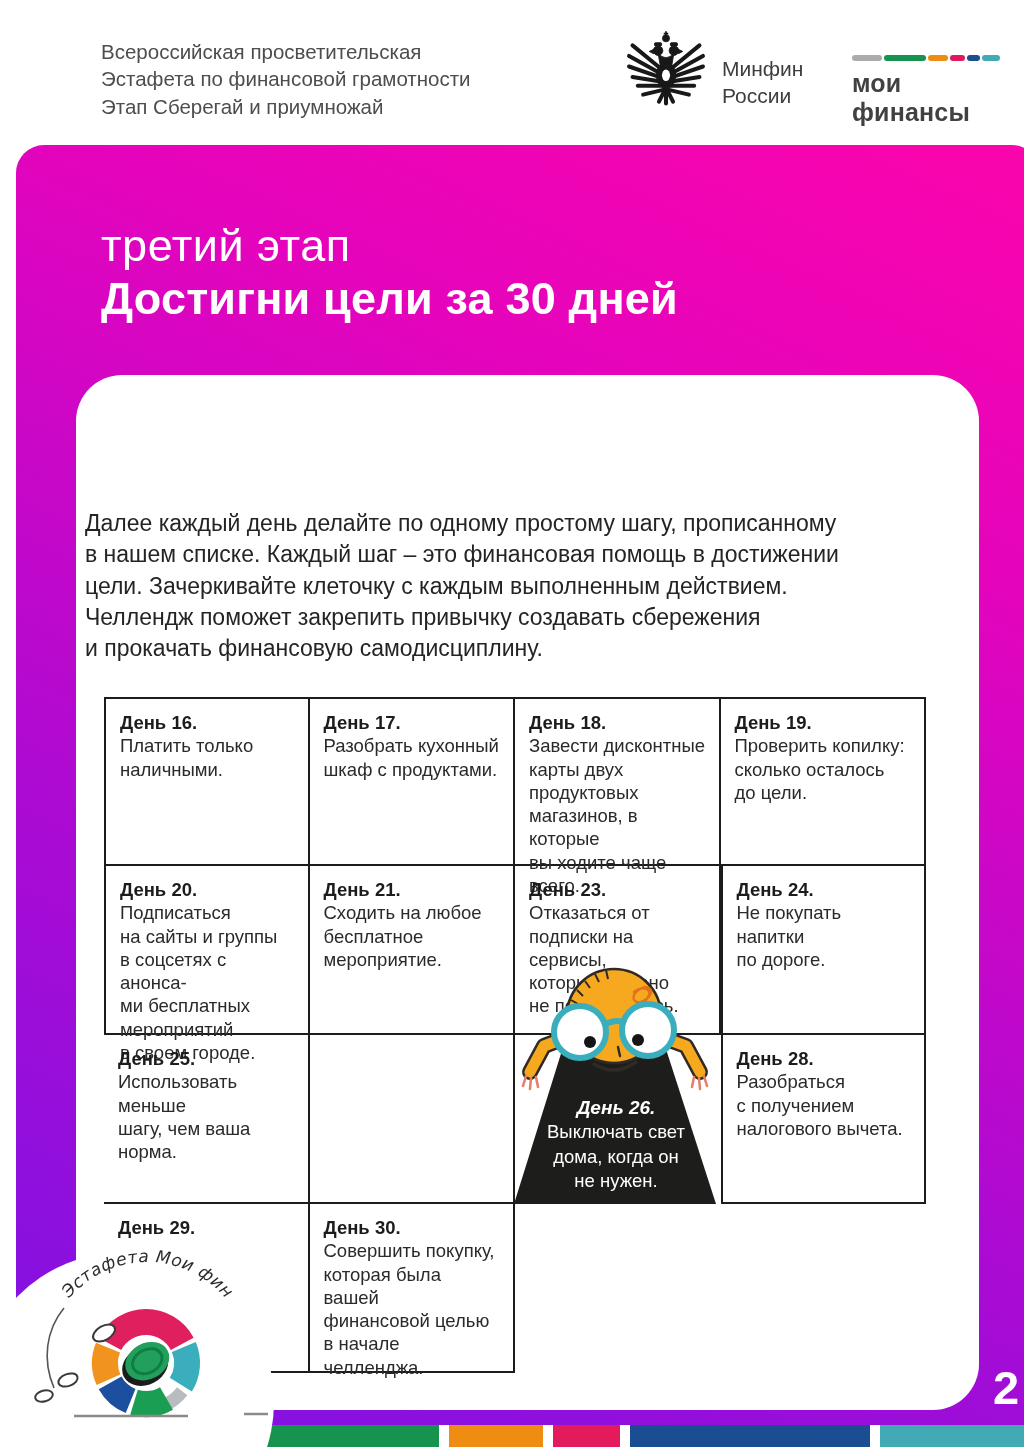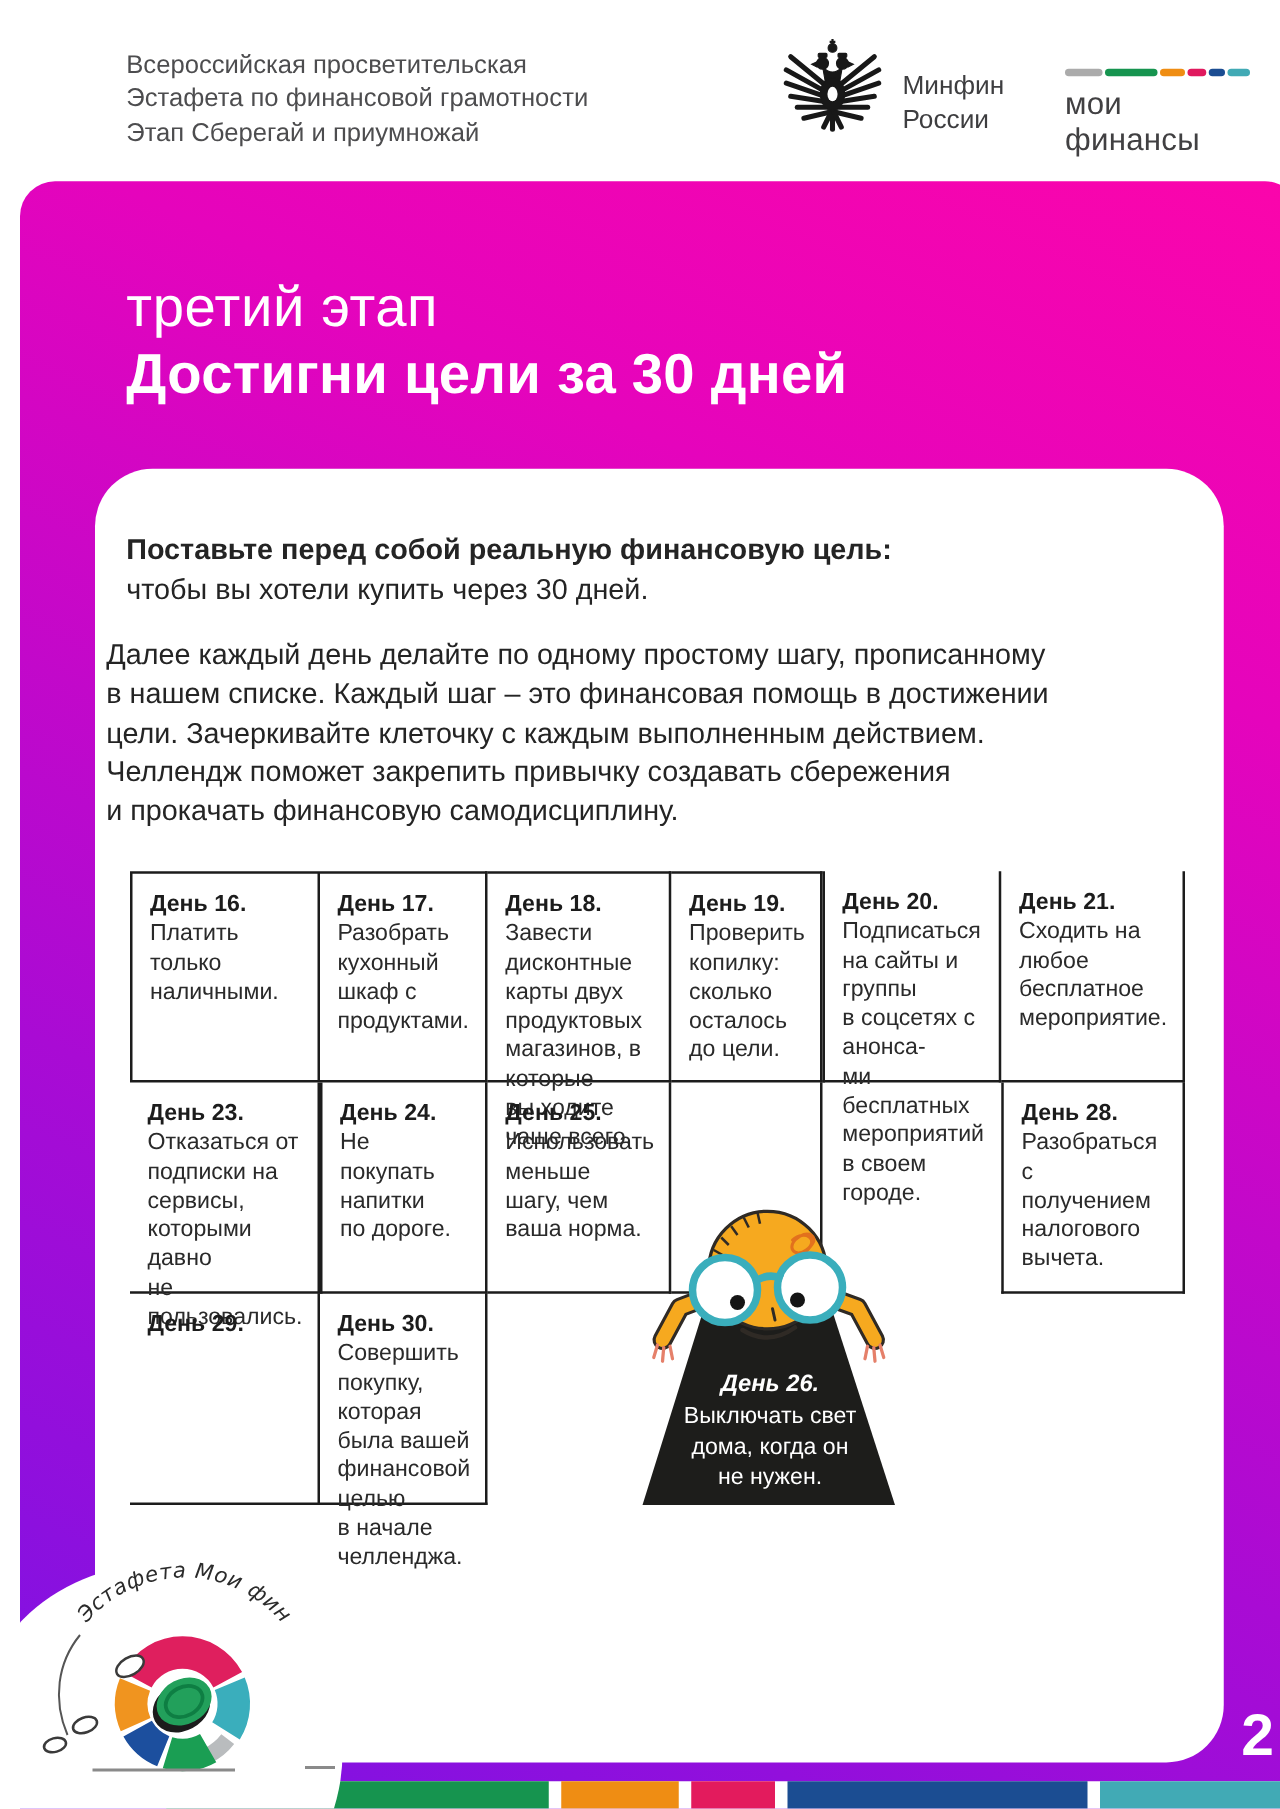--- a/index.html
+++ b/index.html
@@ -12,42 +12,42 @@
                color:#4d4d4f; white-space:pre-line; }
   .eagle { position:absolute; left:606px; top:26px; width:88px; height:88px; }
   .minfin-label { position:absolute; left:706px; top:56px; font-size:21px; line-height:1.28;
                   color:#3e3e40; white-space:pre-line; }
   .mf-logo { position:absolute; left:836px; top:55px; width:160px; }
   .mf-bar { display:flex; gap:2px; height:6px; width:148px; margin-bottom:8px; }
   .mf-bar span { display:block; height:6px; border-radius:3px; }
   .mf-c1{width:30px;background:#ababab;} .mf-c2{width:42px;background:#16944f;}
   .mf-c3{width:20px;background:#ef8d13;} .mf-c4{width:15px;background:#e0195e;}
   .mf-c5{width:13px;background:#1b4d92;} .mf-c6{width:18px;background:#41aab5;}
-  .mf-word { font-size:25px; font-weight:400; color:#414042; letter-spacing:.2px; }
+  .mf-word { font-size:25px; font-weight:700; color:#414042; letter-spacing:.2px; }
 
   
   .bg { position:absolute; left:0; top:145px; width:1024px; height:1302px;
         border-radius:28px 28px 0 0;
         background:linear-gradient(205deg,#fb05ab 0%,#e504bc 25%,#a90bd4 65%,#7b13e4 100%); }
 
   .stage-title { position:absolute; left:85px; top:219px; color:#ffffff; }
   .stage-title .t1 { font-size:45px; font-weight:300; line-height:1.18; letter-spacing:.5px; }
   .stage-title .t2 { font-size:45px; font-weight:700; line-height:1.18; letter-spacing:.2px; }
 
   
   .card { position:absolute; left:60px; top:375px; width:903px; height:1035px;
           background:#ffffff; border-radius:46px; }
   .intro-lead { position:absolute; left:85px; top:424px; font-size:23px; line-height:1.38; color:#242424; }
   .intro-lead .b { font-weight:700; }
   .intro-body { position:absolute; left:69px; top:508px; width:845px; font-size:23px;
                 line-height:1.36; color:#242424; white-space:pre-line; }
 
   
   .challenge-table { position:absolute; left:88px; top:697px; width:822px;
-                     display:grid; grid-template-columns:repeat(6,1fr); grid-auto-rows:169px; }
+                     display:grid; grid-template-columns:repeat(4,1fr); grid-auto-rows:169px; }
   .t-cell { border-right:2px solid #1c1c1c; border-bottom:2px solid #1c1c1c;
             padding:12px 12px 0 14px; background:transparent; }
   .t-cell.bt { border-top:2px solid #1c1c1c; }
   .t-cell.bl { border-left:2px solid #1c1c1c; }
   .t-empty { border:none; }
   .d-label { font-size:18.5px; font-weight:700; color:#1c1c1c; line-height:1.26; }
   .d-text  { font-size:18.5px; color:#2a2a2a; line-height:1.26; white-space:pre-line; }
 
   
   .mascot { position:absolute; left:480px; top:950px; width:240px; height:256px; }
@@ -129,24 +129,20 @@
 
   <div class="bg"></div>
 
   <div class="stage-title">
     <div class="t1">третий этап</div>
     <div class="t2">Достигни цели за 30 дней</div>
   </div>
 
   <div class="card"></div>
 
-  <div class="intro-lead">
-    <div class="b">Поставьте перед собой реальную финансовую цель:</div>
-    <div>чтобы вы хотели купить через 30 дней.</div>
-  </div>
   <div class="intro-body">Далее каждый день делайте по одному простому шагу, прописанному
 в нашем списке. Каждый шаг – это финансовая помощь в достижении
 цели. Зачеркивайте клеточку с каждым выполненным действием.
 Челлендж поможет закрепить привычку создавать сбережения
 и прокачать финансовую самодисциплину.</div>
 
   <div class="challenge-table">
 
     <div class="t-cell bt bl">
       <div class="d-label">День 16.</div>

